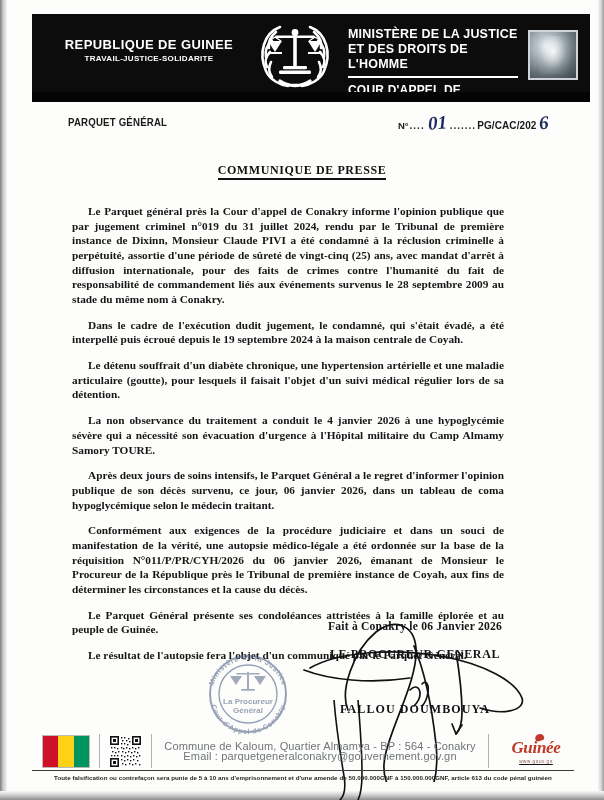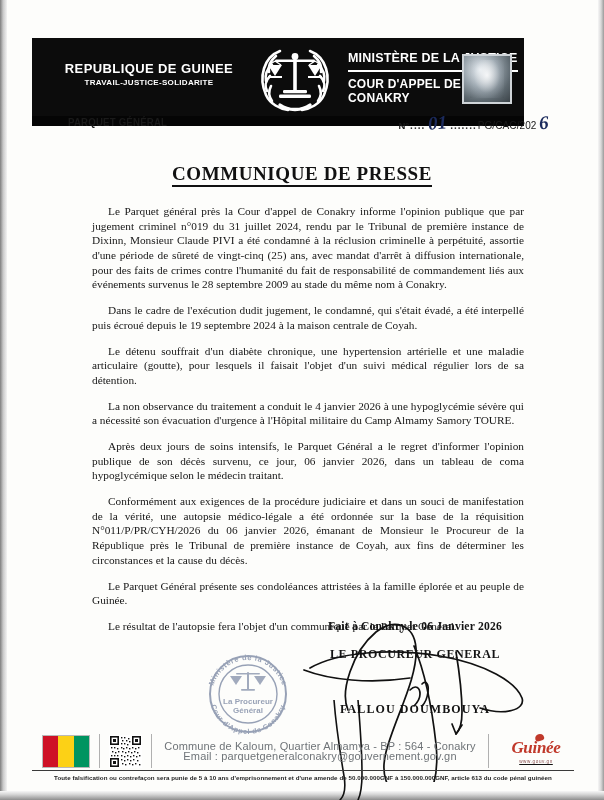--- a/index.html
+++ b/index.html
@@ -40,25 +40,24 @@
     position: absolute;
     left: 0; bottom: 0;
     width: 604px; height: 9px;
     background: linear-gradient(0deg,#8e8e8e 0%, #d4d4d4 60%, #f7f7f7 100%);
   }
 
   
   .header-banner {
     position: absolute;
     left: 32px; top: 14px;
-    width: 492px; height: 88px;
+    width: 558px; height: 88px;
     background: #0c0c0c;
     color: #fff;
     overflow: hidden;
-    margin-top: 24px;
   }
   .header-banner::after{
     content:"";
     position:absolute; left:0; right:0; bottom:0; height:10px;
     background:#050505;
   }
   .hdr-left {
     position: absolute;
     left: 22px; top: 24px;
     width: 190px;
@@ -154,44 +153,45 @@
   .hand {
     font-family: "Liberation Serif", serif;
     font-style: italic;
     font-weight: bold;
     font-size: 19px;
     color: #1b2a5c;
     padding: 0 2px;
     transform: rotate(-4deg);
     display: inline-block;
   }
-  .ref-tail { font-size: 10px; font-weight: normal; letter-spacing: 0.1px;}
+  .ref-tail { font-size: 10px; font-weight: bold; letter-spacing: 0.1px;}
 
   
   .doc-title {
     position: absolute;
     left: 0; top: 163px;
     width: 604px;
     text-align: center;
     font-family: "Liberation Serif", serif;
-    font-size: 19px;
+    font-size: 12px;
     font-weight: bold;
     letter-spacing: 0.6px;
     color: #111;
   }
   .doc-title span {
     border-bottom: 2px solid #111;
     padding-bottom: 1px;
   }
 
   
   .body-area {
     position: absolute;
-    left: 92px; top: 193px;
+    left: 72px; top: 193px;
     width: 432px;
+    font-weight: bold;
   }
   .para {
     text-align: justify;
     font-size: 11.3px;
     line-height: 14.6px;
     color: #161616;
     margin-bottom: 10.5px;
     text-indent: 16px;
     font-family: "Liberation Serif", serif;
   }
@@ -380,20 +380,21 @@
           <path d="M25 18 L19 22 M25 18 L31 22"></path>
           <path d="M65 18 L59 22 M65 18 L71 22"></path>
         </g>
         <path d="M30 62 C38 68, 52 68, 60 62" fill="none" stroke="#ffffff" stroke-width="3.4" stroke-linecap="round"></path>
       </svg>
     </div>
 
     <div class="hdr-right">
       <div class="m1">
         <div>MINISTÈRE DE LA JUSTICE</div>
+        <div>ET DES DROITS DE L'HOMME</div>
       </div>
       <div class="rule"></div>
       <div class="m2">COUR D'APPEL DE CONAKRY</div>
     </div>
 
     <div class="hdr-seal"></div>
   </div>
 
   <div class="ref-row">
     <div class="parquet-label">PARQUET GÉNÉRAL</div>

